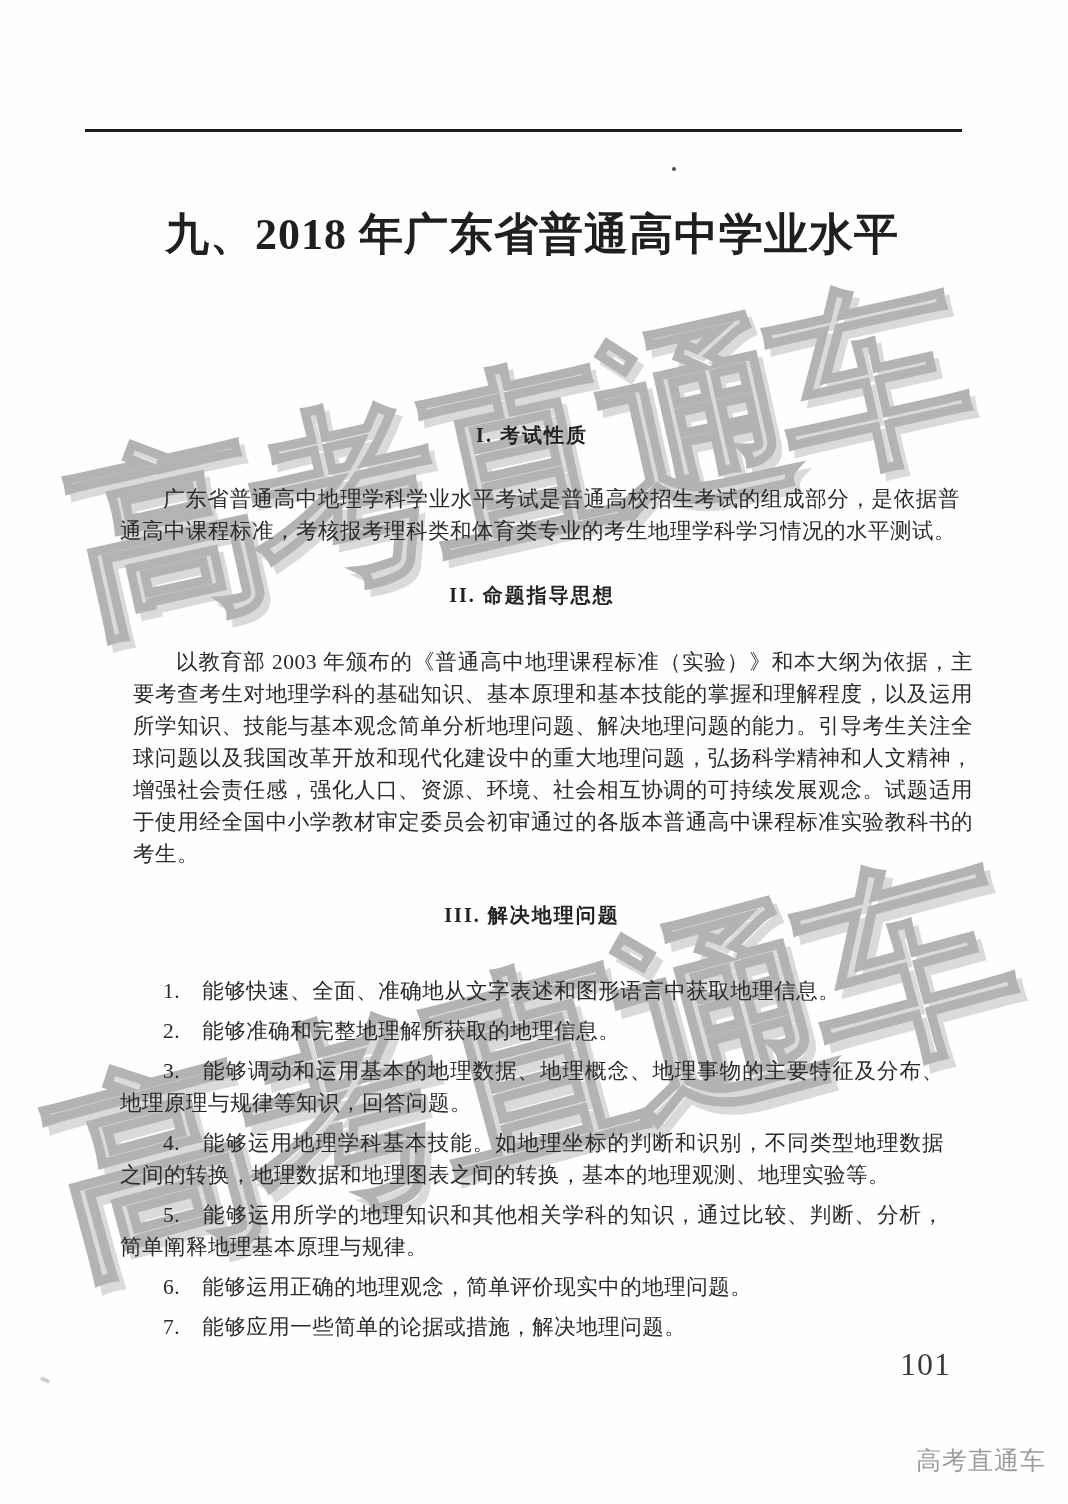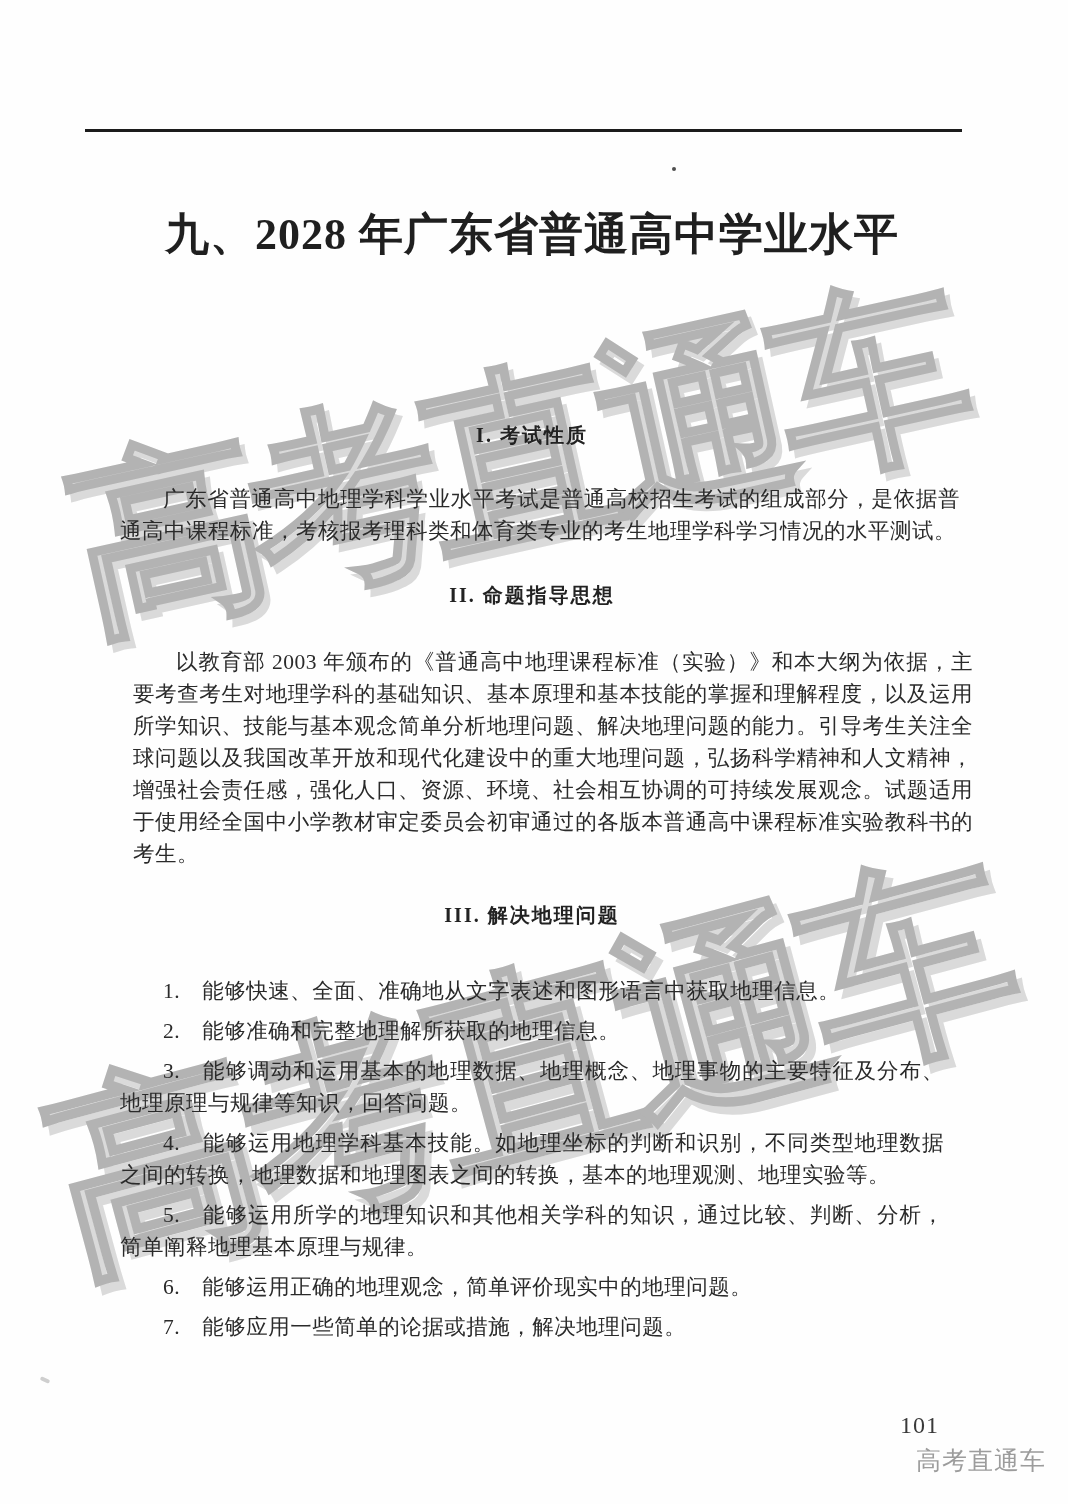--- a/index.html
+++ b/index.html
@@ -78,23 +78,23 @@
     text-indent: 2em;
     letter-spacing: 0.5px;
     color: #2a2a2a;
   }
   .p1 { position: absolute; left: 0; top: 475px; width: 100%; }
   .p2 { position: absolute; left: 13px; top: 638px; width: 100%; }
   .items { position: absolute; left: 0; top: 967px; width: 100%; }
   
   .page-number {
     position: absolute;
-    left: 900px; top: 1412px;
+    left: 900px; top: 1346px;
     z-index: 2;
-    font-size: 24px;
+    font-size: 32px;
     letter-spacing: 1px;
     color: #3a3a3a;
   }
   .brand {
     position: absolute;
     left: 916px; top: 1444px;
     z-index: 2;
     font-family: "DejaVu Sans", "Liberation Sans", sans-serif;
     font-size: 25px;
     letter-spacing: 1px;
@@ -113,21 +113,21 @@
   <div class="rule"></div>
 
   <div class="watermark wm-shadow wm1s">高考直通车</div>
   <div class="watermark wm-main wm1">高考直通车</div>
   <div class="watermark wm-shadow wm2s">高考直通车</div>
   <div class="watermark wm-main wm2">高考直通车</div>
 
   <div class="content">
 
     <h1 class="title">
-      <span>九、2028 年广东省普通高中学业水平</span>
+      <span>九、2018 年广东省普通高中学业水平</span>
     </h1>
 
     <h2 class="sec h-i">I. 考试性质</h2>
     <p class="para p1">广东省普通高中地理学科学业水平考试是普通高校招生考试的组成部分，是依据普通高中课程标准，考核报考理科类和体育类专业的考生地理学科学习情况的水平测试。</p>
 
     <h2 class="sec h-ii">II. 命题指导思想</h2>
     <p class="para p2">以教育部 2003 年颁布的《普通高中地理课程标准（实验）》和本大纲为依据，主要考查考生对地理学科的基础知识、基本原理和基本技能的掌握和理解程度，以及运用所学知识、技能与基本观念简单分析地理问题、解决地理问题的能力。引导考生关注全球问题以及我国改革开放和现代化建设中的重大地理问题，弘扬科学精神和人文精神，增强社会责任感，强化人口、资源、环境、社会相互协调的可持续发展观念。试题适用于使用经全国中小学教材审定委员会初审通过的各版本普通高中课程标准实验教科书的考生。</p>
 
     <h2 class="sec h-iii">III. 解决地理问题</h2>
 

